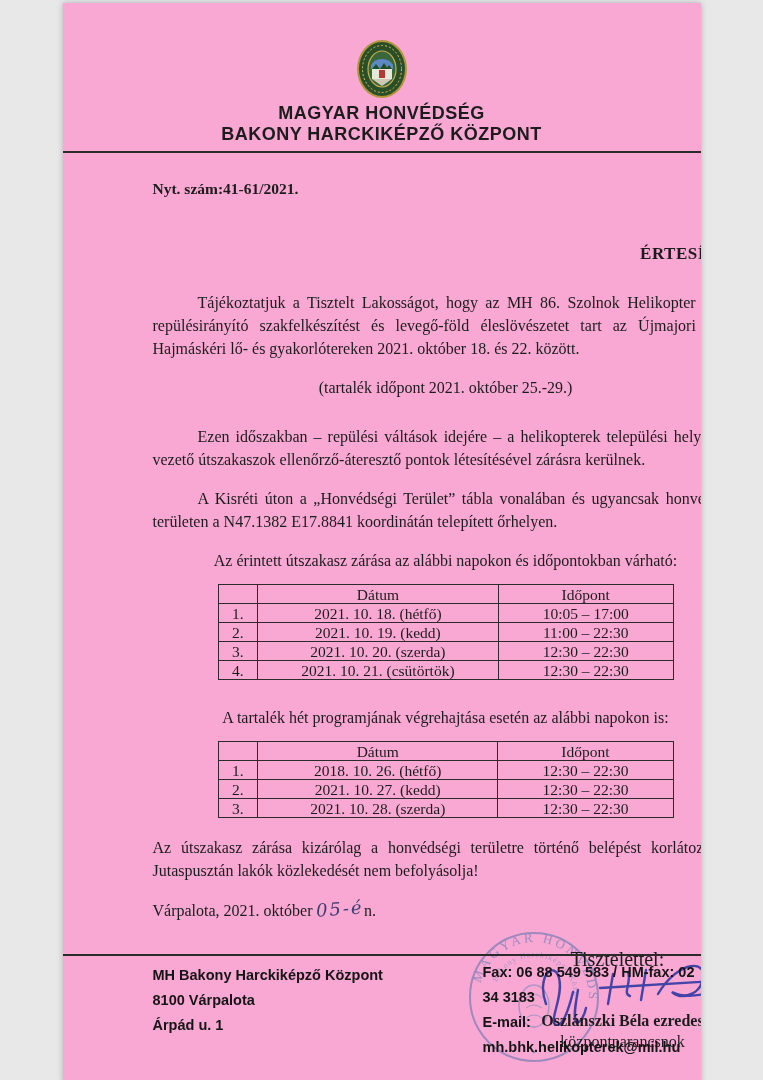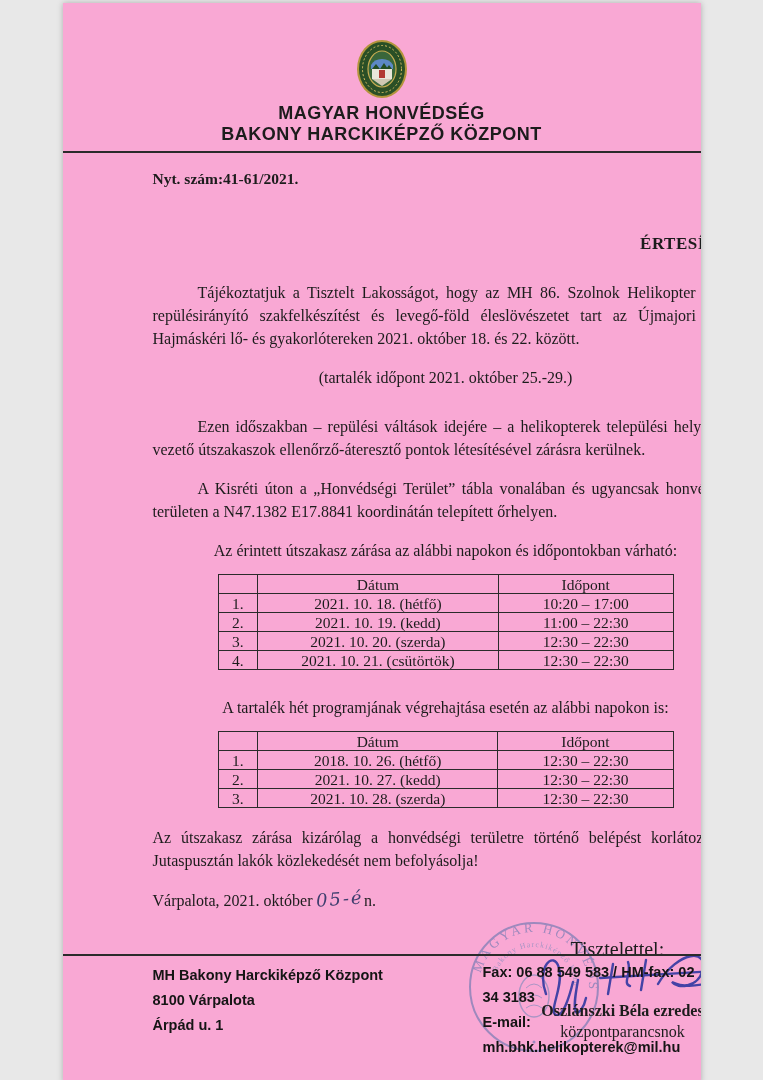--- a/index.html
+++ b/index.html
@@ -17,21 +17,21 @@
   .header{position:absolute;top:36px;left:0;right:0;text-align:center;}
   .emblem{display:block;margin:0 auto 4px auto;}
   .org-line{
     font-family:"Liberation Sans","DejaVu Sans",sans-serif;
     font-weight:bold;font-size:18px;line-height:21px;letter-spacing:.5px;
   }
   .rule-top{position:absolute;top:148px;left:0;width:763px;border:none;border-top:2px solid #2b2b2b;margin:0;}
   .rule-bottom{position:absolute;top:951px;left:0;width:763px;border:none;border-top:2px solid #2b2b2b;margin:0;}
 
   
-  .content{position:absolute;left:90px;top:158px;width:586px;font-size:16px;line-height:23px;}
+  .content{position:absolute;left:90px;top:168px;width:586px;font-size:16px;line-height:23px;}
   .ref-number{font-weight:bold;font-size:15.5px;margin-top:6px;}
   .doc-title{font-weight:bold;font-size:17px;text-align:right;margin-top:42px;letter-spacing:.5px;}
   .para{text-align:justify;text-indent:45px;margin-top:26px;}
   .para.no-indent{text-indent:0;}
   .center-line{text-align:center;margin-top:12px;}
   .table-intro{text-align:center;margin-top:14px;}
 
   table.sched{
     border-collapse:collapse;margin:12px auto 0 auto;width:456px;
     font-size:15.5px;
@@ -111,21 +111,21 @@
     <table class="sched">
       <tbody>
           <tr>
         <th class="col-num"></th>
         <th class="col-date">Dátum</th>
         <th class="col-time">Időpont</th>
       </tr>
       <tr>
         <td>1.</td>
         <td>2021. 10. 18. (hétfő)</td>
-        <td>10:20 – 17:00</td>
+        <td>10:05 – 17:00</td>
       </tr>
       <tr>
         <td>2.</td>
         <td>2021. 10. 19. (kedd)</td>
         <td>11:00 – 22:30</td>
       </tr>
       <tr>
         <td>3.</td>
         <td>2021. 10. 20. (szerda)</td>
         <td>12:30 – 22:30</td>

